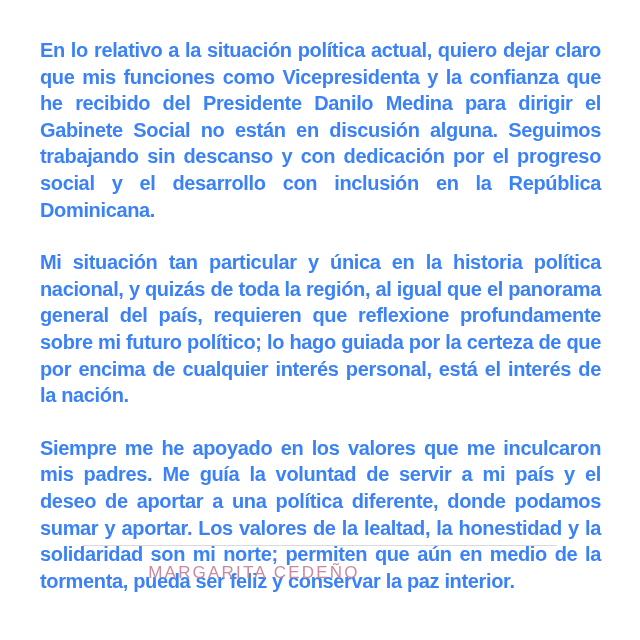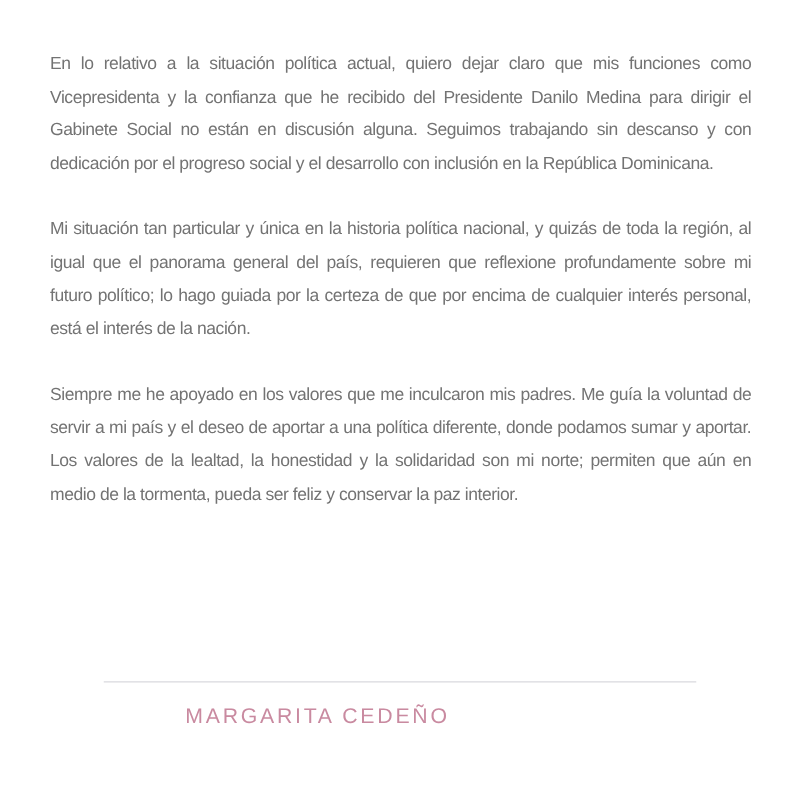--- a/index.html
+++ b/index.html
@@ -14,27 +14,28 @@
       overflow: hidden;
     }
     .page {
       position: absolute;
       left: 40px;
       top: 37px;
       width: 561px;
     }
     .para {
       font-family: "Liberation Sans", sans-serif;
-      font-size: 14px;
+      font-size: 20px;
       line-height: 26.6px;
-      color: #737373;
+      color: #3b82f6;
       text-align: justify;
       margin: 0 0 26px 0;
       letter-spacing: -0.35px;
       word-spacing: 0px;
+      font-weight: bold;
     }
     .divider {
       position: absolute;
       left: 83px;
       top: 545px;
       width: 474px;
       height: 0;
       border-top: 1px solid #d9d9de;
     }
     .signature {

